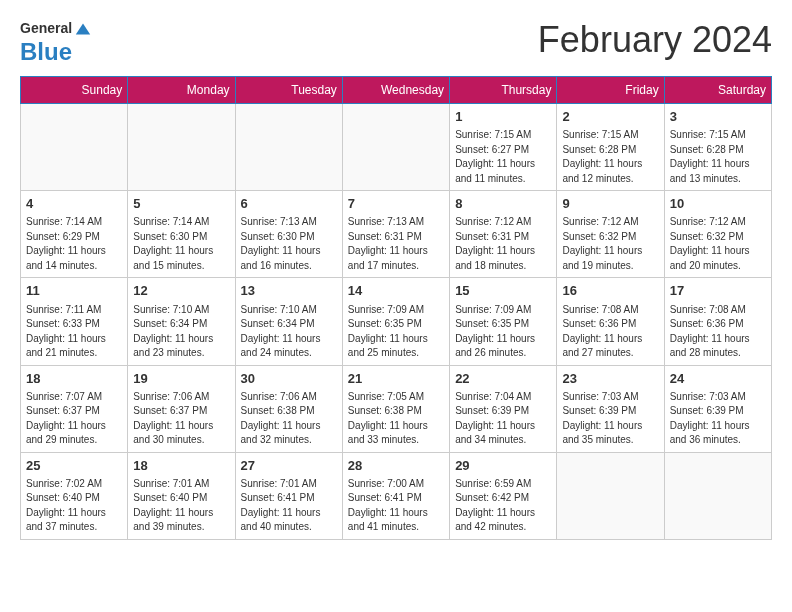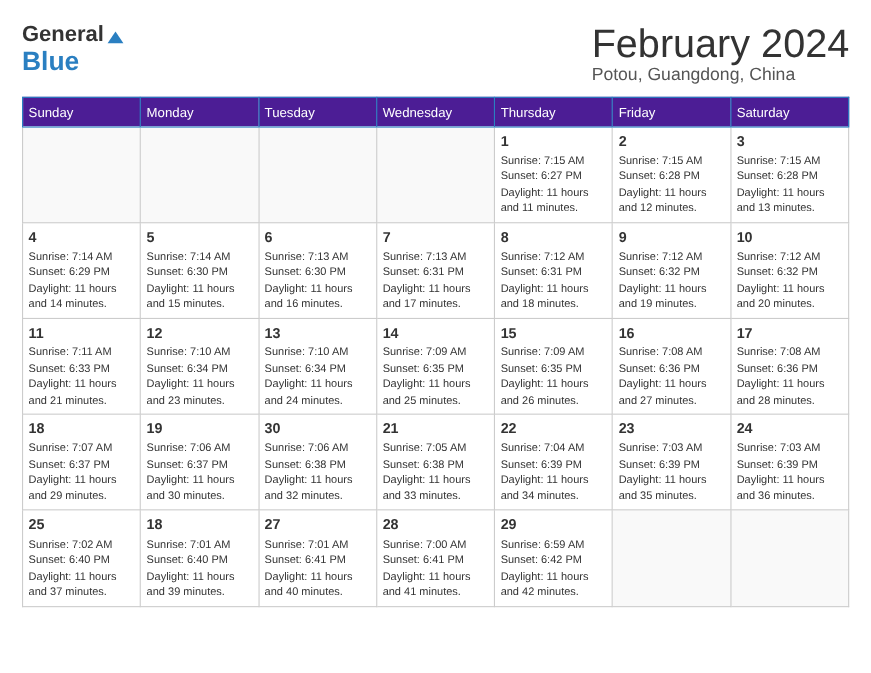--- a/index.html
+++ b/index.html
@@ -16,22 +16,22 @@
       align-items: flex-start;
       margin-bottom: 10px;
     }
     .logo {
       display: flex;
       flex-direction: column;
       align-items: flex-start;
     }
     .logo-text {
       display: flex;
-      align-items: flex-end;
-      font-size: 20px;
+      align-items: flex-start;
+      font-size: 14px;
       font-weight: bold;
     }
     .logo-general { color: #333; }
     .logo-icon {
       width: 18px;
       height: 18px;
       margin-left: 2px;
     }
     .title-block {
     }
@@ -44,24 +44,24 @@
     .location-title {
       font-size: 16px;
       color: #555;
     }
     table {
       width: 100%;
       border-collapse: collapse;
       font-size: 11px;
     }
     th {
-      background-color: #4c1d95;
+      background-color: #be185d;
       color: #fff;
       padding: 6px 5px;
-      text-align: left;
+      text-align: right;
       font-size: 12px;
       font-weight: normal;
       border: 1px solid #2a7fc1;
     }
     td {
       border: 1px solid #ccc;
       vertical-align: top;
       padding: 4px 5px;
       height: 80px;
       width: 14.28%;
@@ -92,21 +92,20 @@
     <div class="logo-text">
       <span class="logo-general">General</span>
       <svg class="logo-icon" viewBox="0 0 20 20">
         <polygon points="2,16 10,4 18,16" fill="#2a7fc1"></polygon>
       </svg>
     </div>
     <div style="font-size:24px;font-weight:bold;color:#2a7fc1;">Blue</div>
   </div>
   <div class="title-block">
     <div class="month-title">February 2024</div>
-    <div class="location-title">Potou, Guangdong, China</div>
   </div>
 </div>
 
 <table>
   <thead>
     <tr>
 
     <th>Sunday</th>
         <th>Monday</th>
         <th>Tuesday</th>

